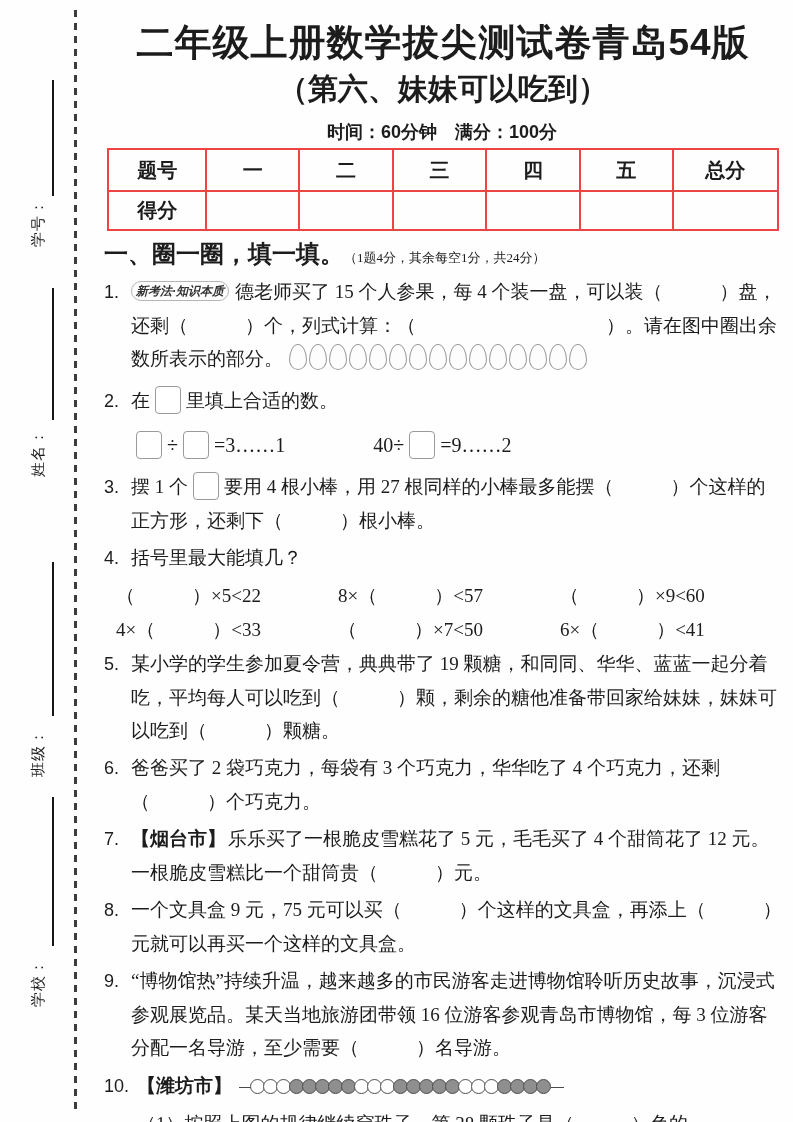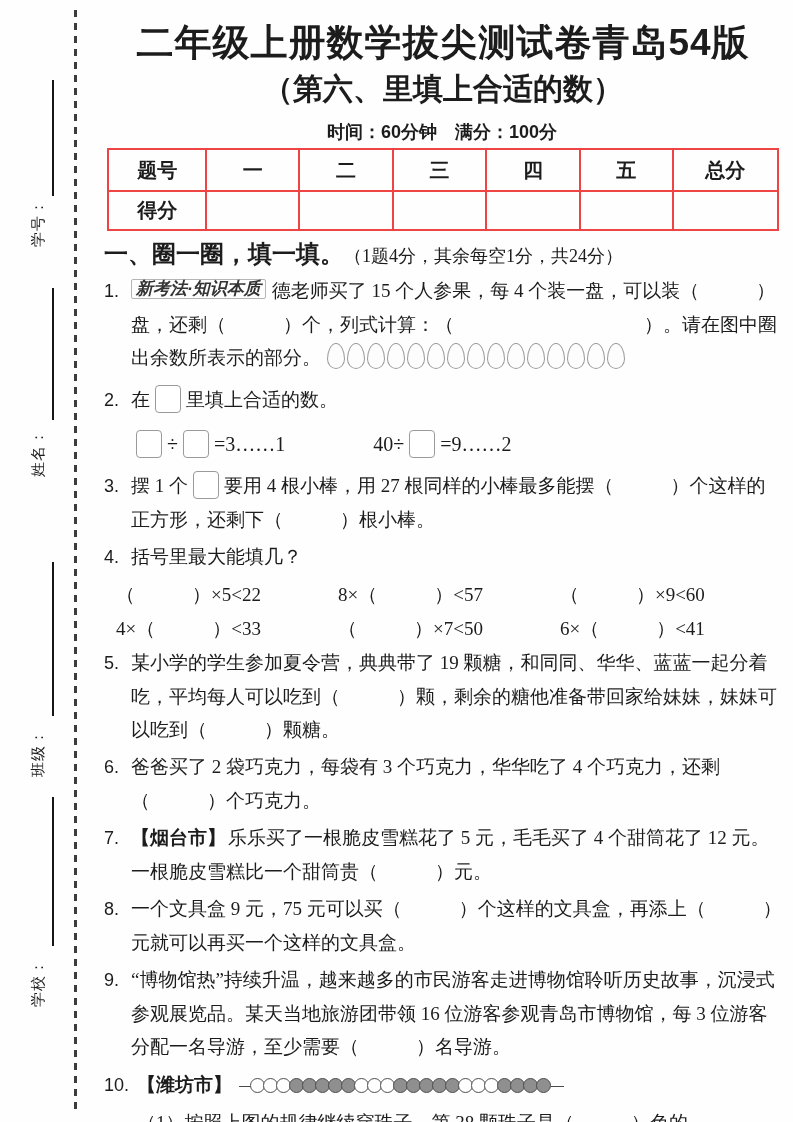--- a/index.html
+++ b/index.html
@@ -31,29 +31,29 @@
 
   table.score { width:99%; margin:0 auto; border-collapse:collapse; table-layout:fixed;
                 font-family:"Liberation Sans", sans-serif; }
   table.score td { border:2px solid #ef4444; text-align:center; font-size:20px; font-weight:600; }
   table.score tr.r1 td { height:38px; }
   table.score tr.r2 td { height:35px; }
   table.score col.c0 { width:14%; } table.score col.cx { width:13.4%; } table.score col.c6 { width:15%; }
 
   .section-line { margin:8px 0 2px 0; line-height:30px; }
   .section-title { font-family:"Liberation Sans", sans-serif; font-weight:bold; font-size:24px; }
-  .section-note  { font-size:18px; }
+  .section-note  { font-size:13px; }
 
   .q { font-size:19px; line-height:33px; padding-left:27px; text-indent:-27px; margin:0 0 4px 0; }
   .q .qnum { font-family:"Liberation Sans", sans-serif; font-size:18px; display:inline-block;
              width:27px; text-indent:0; }
   .q10 .qnum { width:33px; }
   .q10 { padding-left:33px; text-indent:-33px; }
-  .badge-box { display:inline-block; text-indent:0; border:1px solid #b5b5b5; border-radius:2px;
-               font-family:"Liberation Sans", sans-serif; font-size:17px; font-weight:bold;
+  .badge-box { display:inline-block; text-indent:0; border:1px solid #b5b5b5; border-radius:10px;
+               font-family:"Liberation Sans", sans-serif; font-size:12px; font-weight:bold;
                font-style:italic; padding:0 4px; line-height:18px; vertical-align:3px; margin-right:6px;
                color:#333; }
   .badge-city { font-weight:bold; margin-right:2px; }
 
   .egg-row { display:inline-block; text-indent:0; white-space:nowrap; vertical-align:-5px; }
   .egg { display:inline-block; width:16px; height:24px; margin:0 1px;
          border:1px solid #9a9a9a; background:#fdfdfd;
          border-radius:50% 50% 50% 50% / 62% 62% 38% 38%; }
 
   .sq { display:inline-block; text-indent:0; width:24px; height:26px; border:1.3px solid #9a9a9a;
@@ -82,21 +82,21 @@
   <div class="m-line l3"></div>
   <div class="m-line l4"></div>
   <div class="m-label p1">学号：</div>
   <div class="m-label p2">姓名：</div>
   <div class="m-label p3">班级：</div>
   <div class="m-label p4">学校：</div>
 
   <div class="content">
 
     <div class="title">二年级上册数学拔尖测试卷青岛54版</div>
-    <div class="subtitle">（第六、里填上合适的数）</div>
+    <div class="subtitle">（第六、妹妹可以吃到）</div>
     <div class="meta">时间：60分钟　满分：100分</div>
 
     <table class="score">
       <colgroup>
         <col class="c0">
           <col class="cx">
           <col class="cx">
           <col class="cx">
         <col class="cx">
           <col class="cx">

